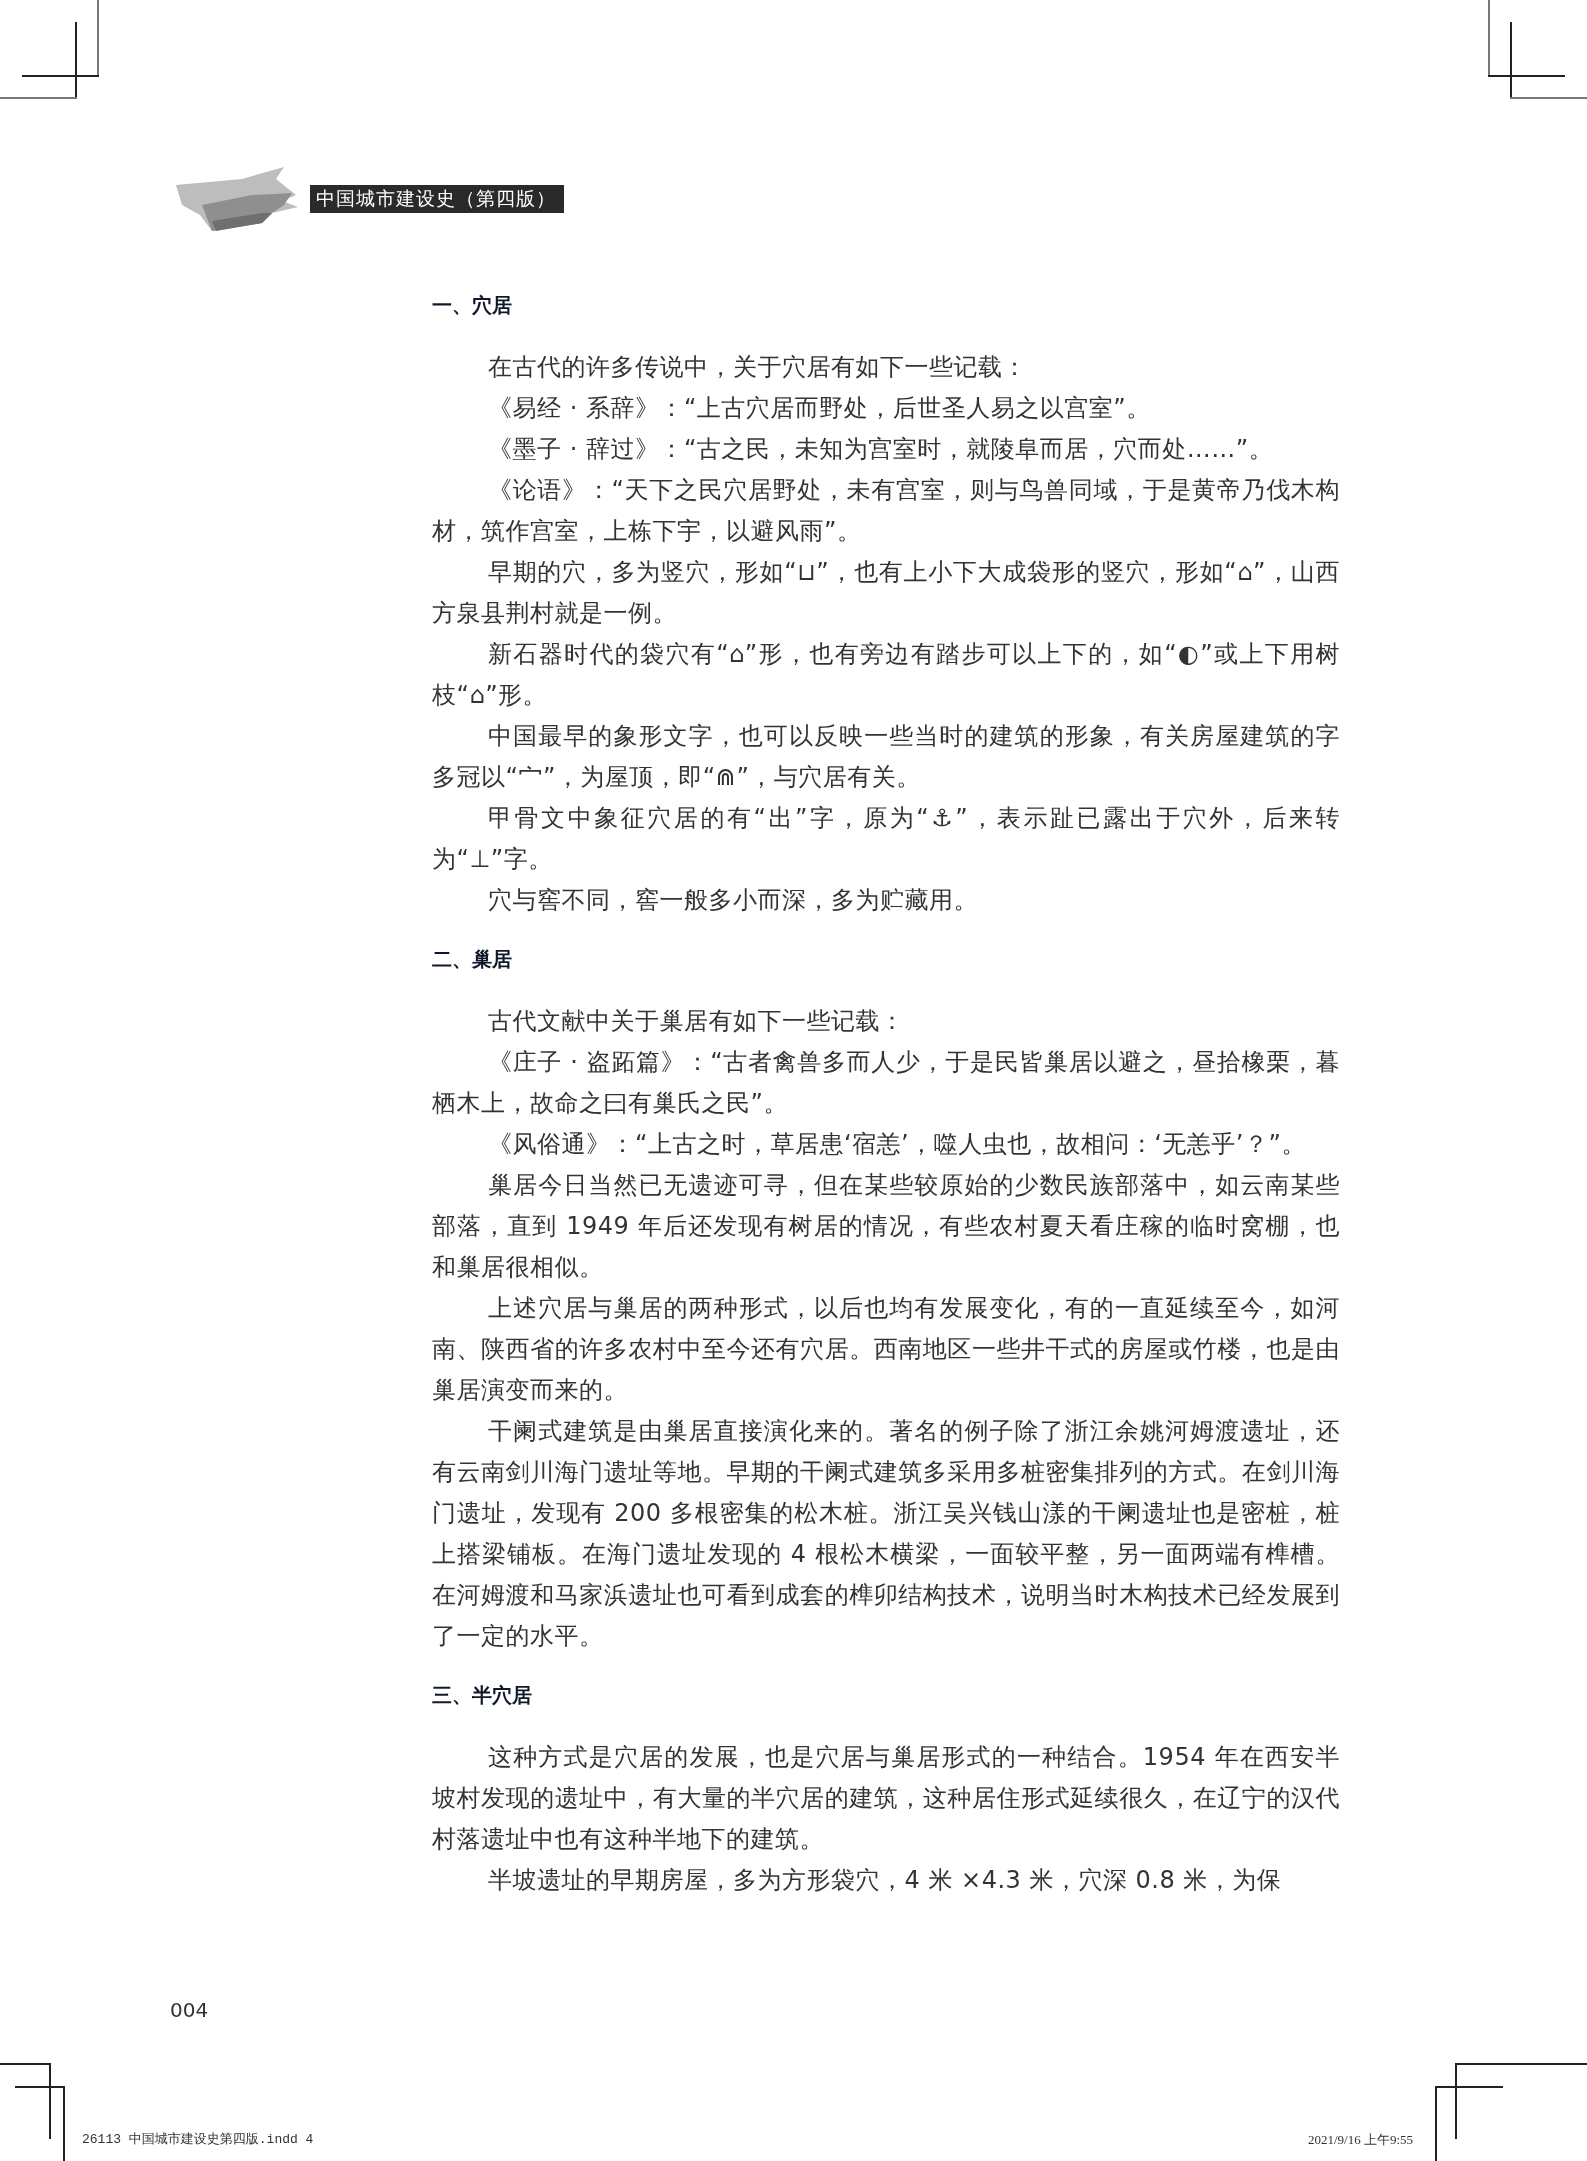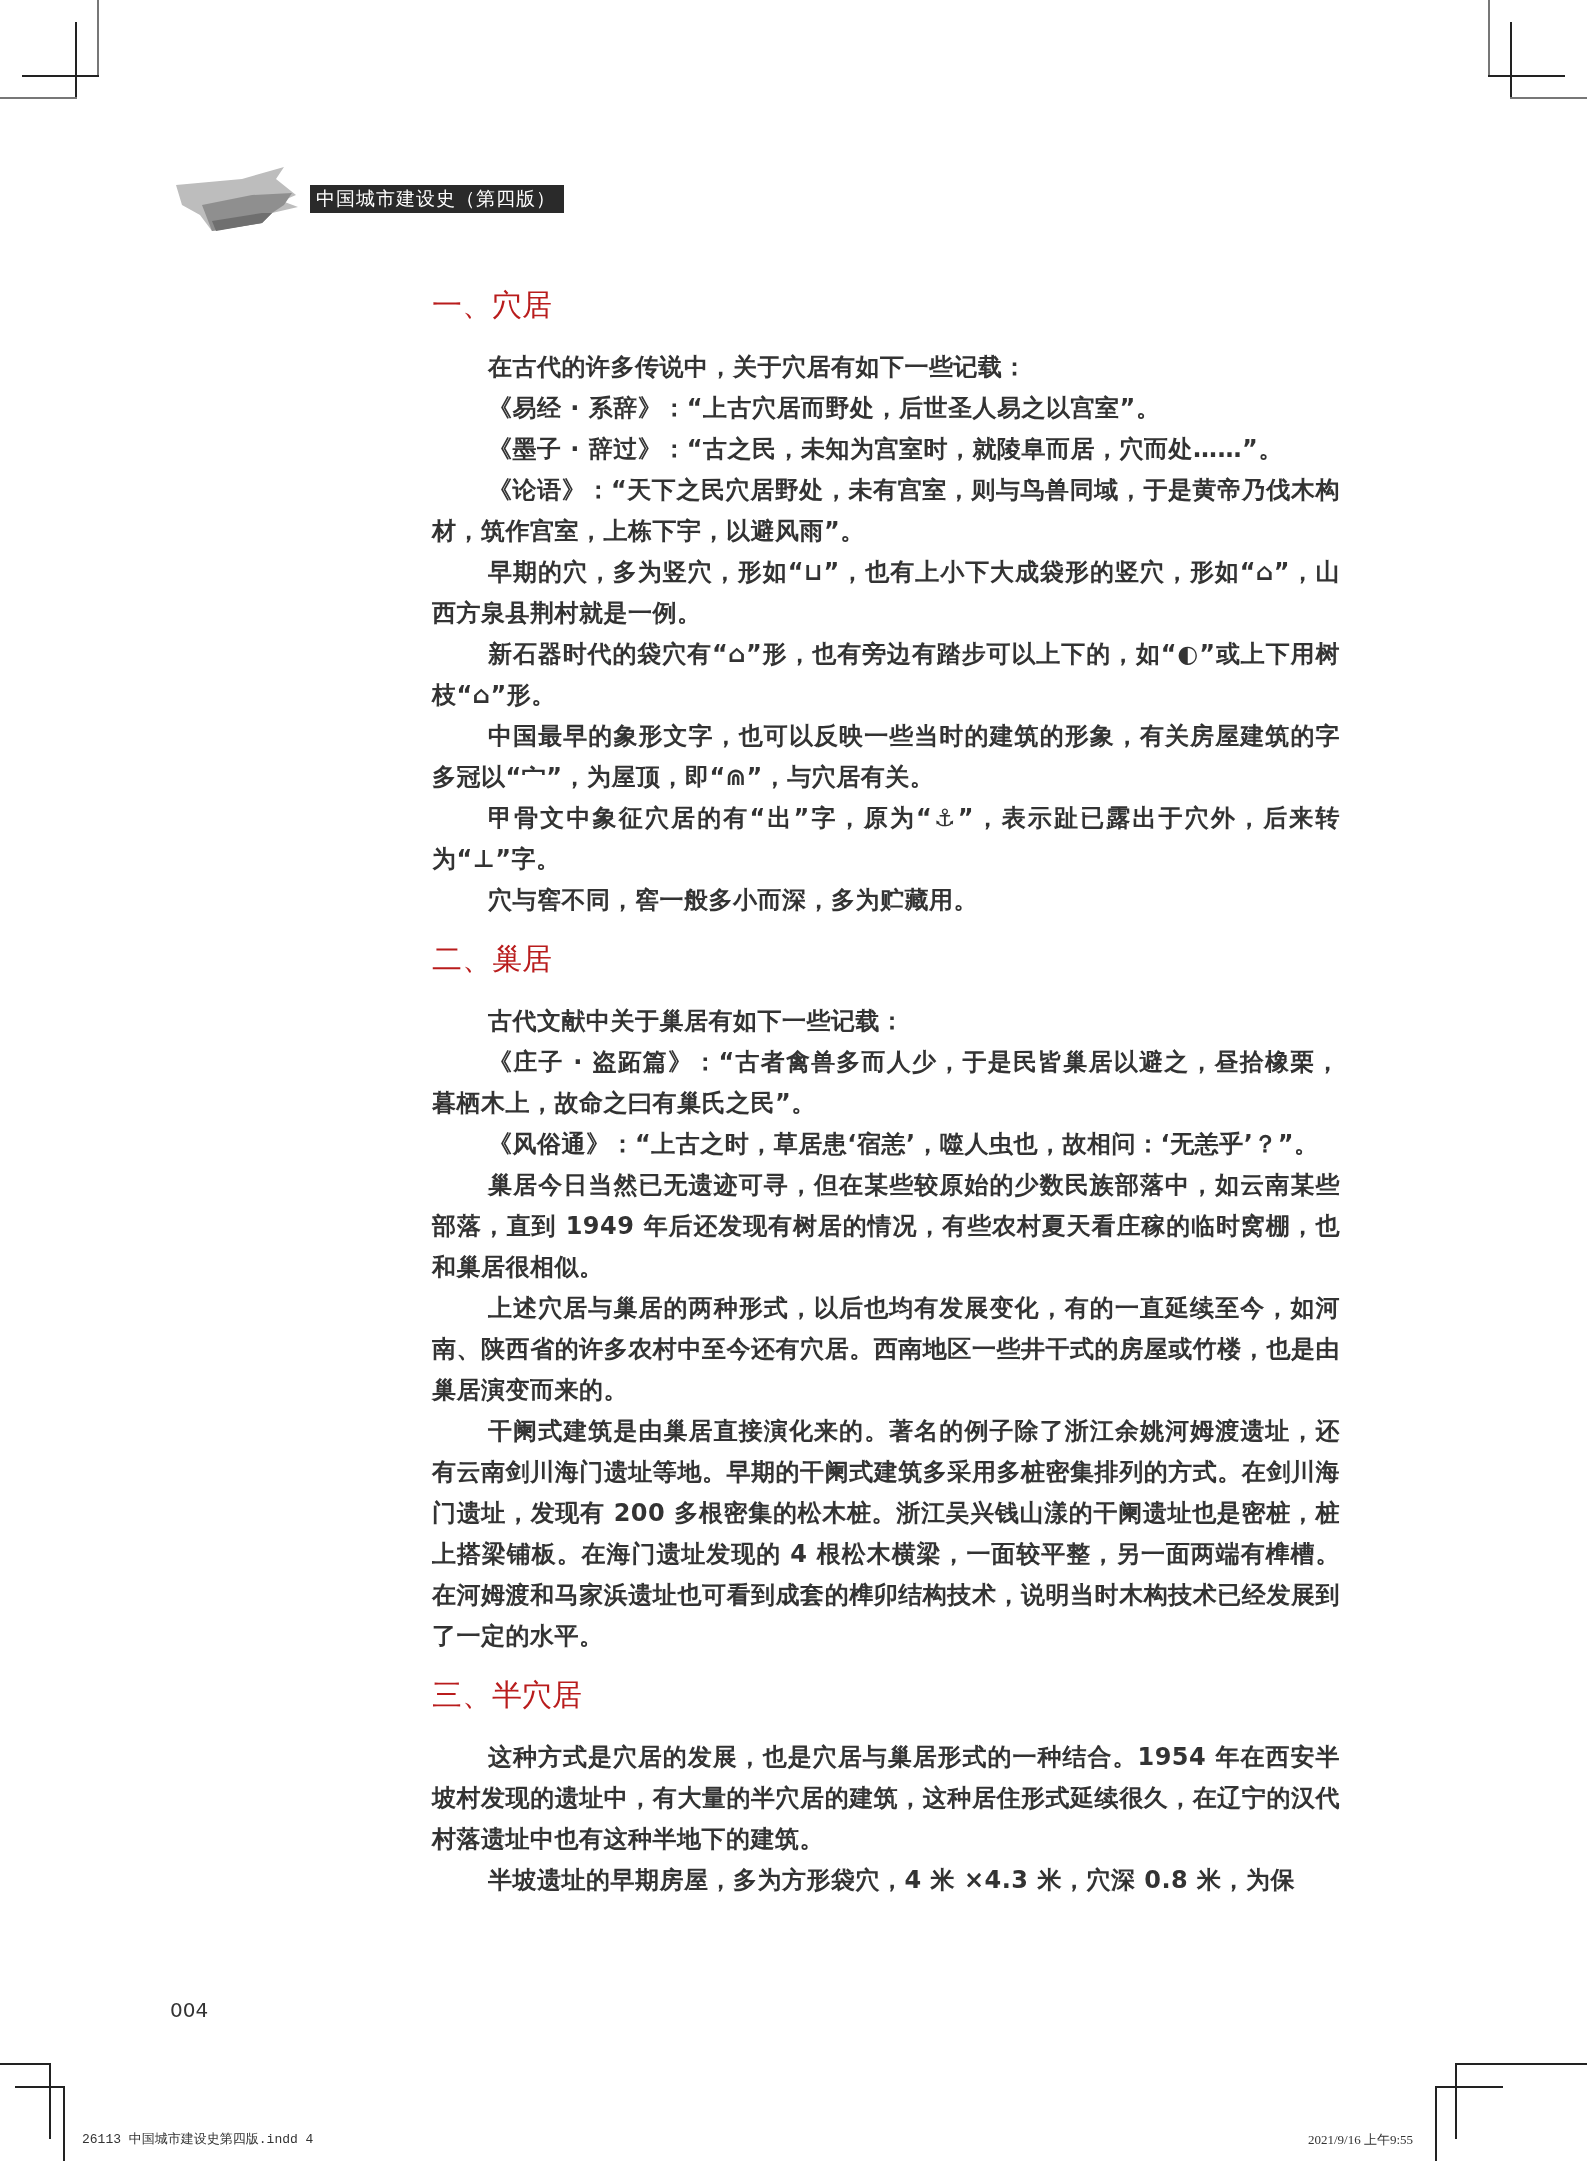--- a/index.html
+++ b/index.html
@@ -5,24 +5,24 @@
   html, body { margin: 0; padding: 0; background: #ffffff; }
   body { width: 1587px; height: 2161px; position: relative; overflow: hidden;
          font-family: "DejaVu Sans", "Liberation Sans", sans-serif; color: #2b2b2b; }
   .crop { position: absolute; background: #222; }
   .crop.gray { background: #777; }
   .brush { position: absolute; left: 172px; top: 165px; width: 130px; height: 70px; }
   .running-head { position: absolute; left: 310px; top: 185px; height: 28px;
                   background: #2a2a2a; color: #fff; font-size: 19px; line-height: 26px;
                   padding: 0 8px 0 6px; letter-spacing: 1px; }
   .content { position: absolute; left: 432px; top: 285px; width: 908px; }
-  .h2 { font-size: 30px; font-weight: normal; color: #b91c1c; height: 40px; line-height: 40px;
+  .h2 { font-size: 20px; font-weight: bold; color: #0f172a; height: 40px; line-height: 40px;
         margin: 0 0 22px 0; }
   .p { font-size: 24px; line-height: 41px; color: #333; text-indent: 56px; margin: 0;
-       text-align: justify; letter-spacing: 0.5px; font-weight: bold; }
+       text-align: justify; letter-spacing: 0.5px; }
   .sect-gap { height: 18px; }
   .folio { position: absolute; left: 170px; top: 1978px; font-size: 20px; color: #333; margin-top: 20px; }
   .slug-left { position: absolute; left: 82px; top: 2130px; font-size: 13px; color: #333;
                font-family: Liberation Mono, monospace; }
   .slug-right { position: absolute; left: 1308px; top: 2131px; font-size: 13px; color: #333;
                 font-family: "Liberation Serif", serif; }
 </style>
 </head>
 <body>
 

